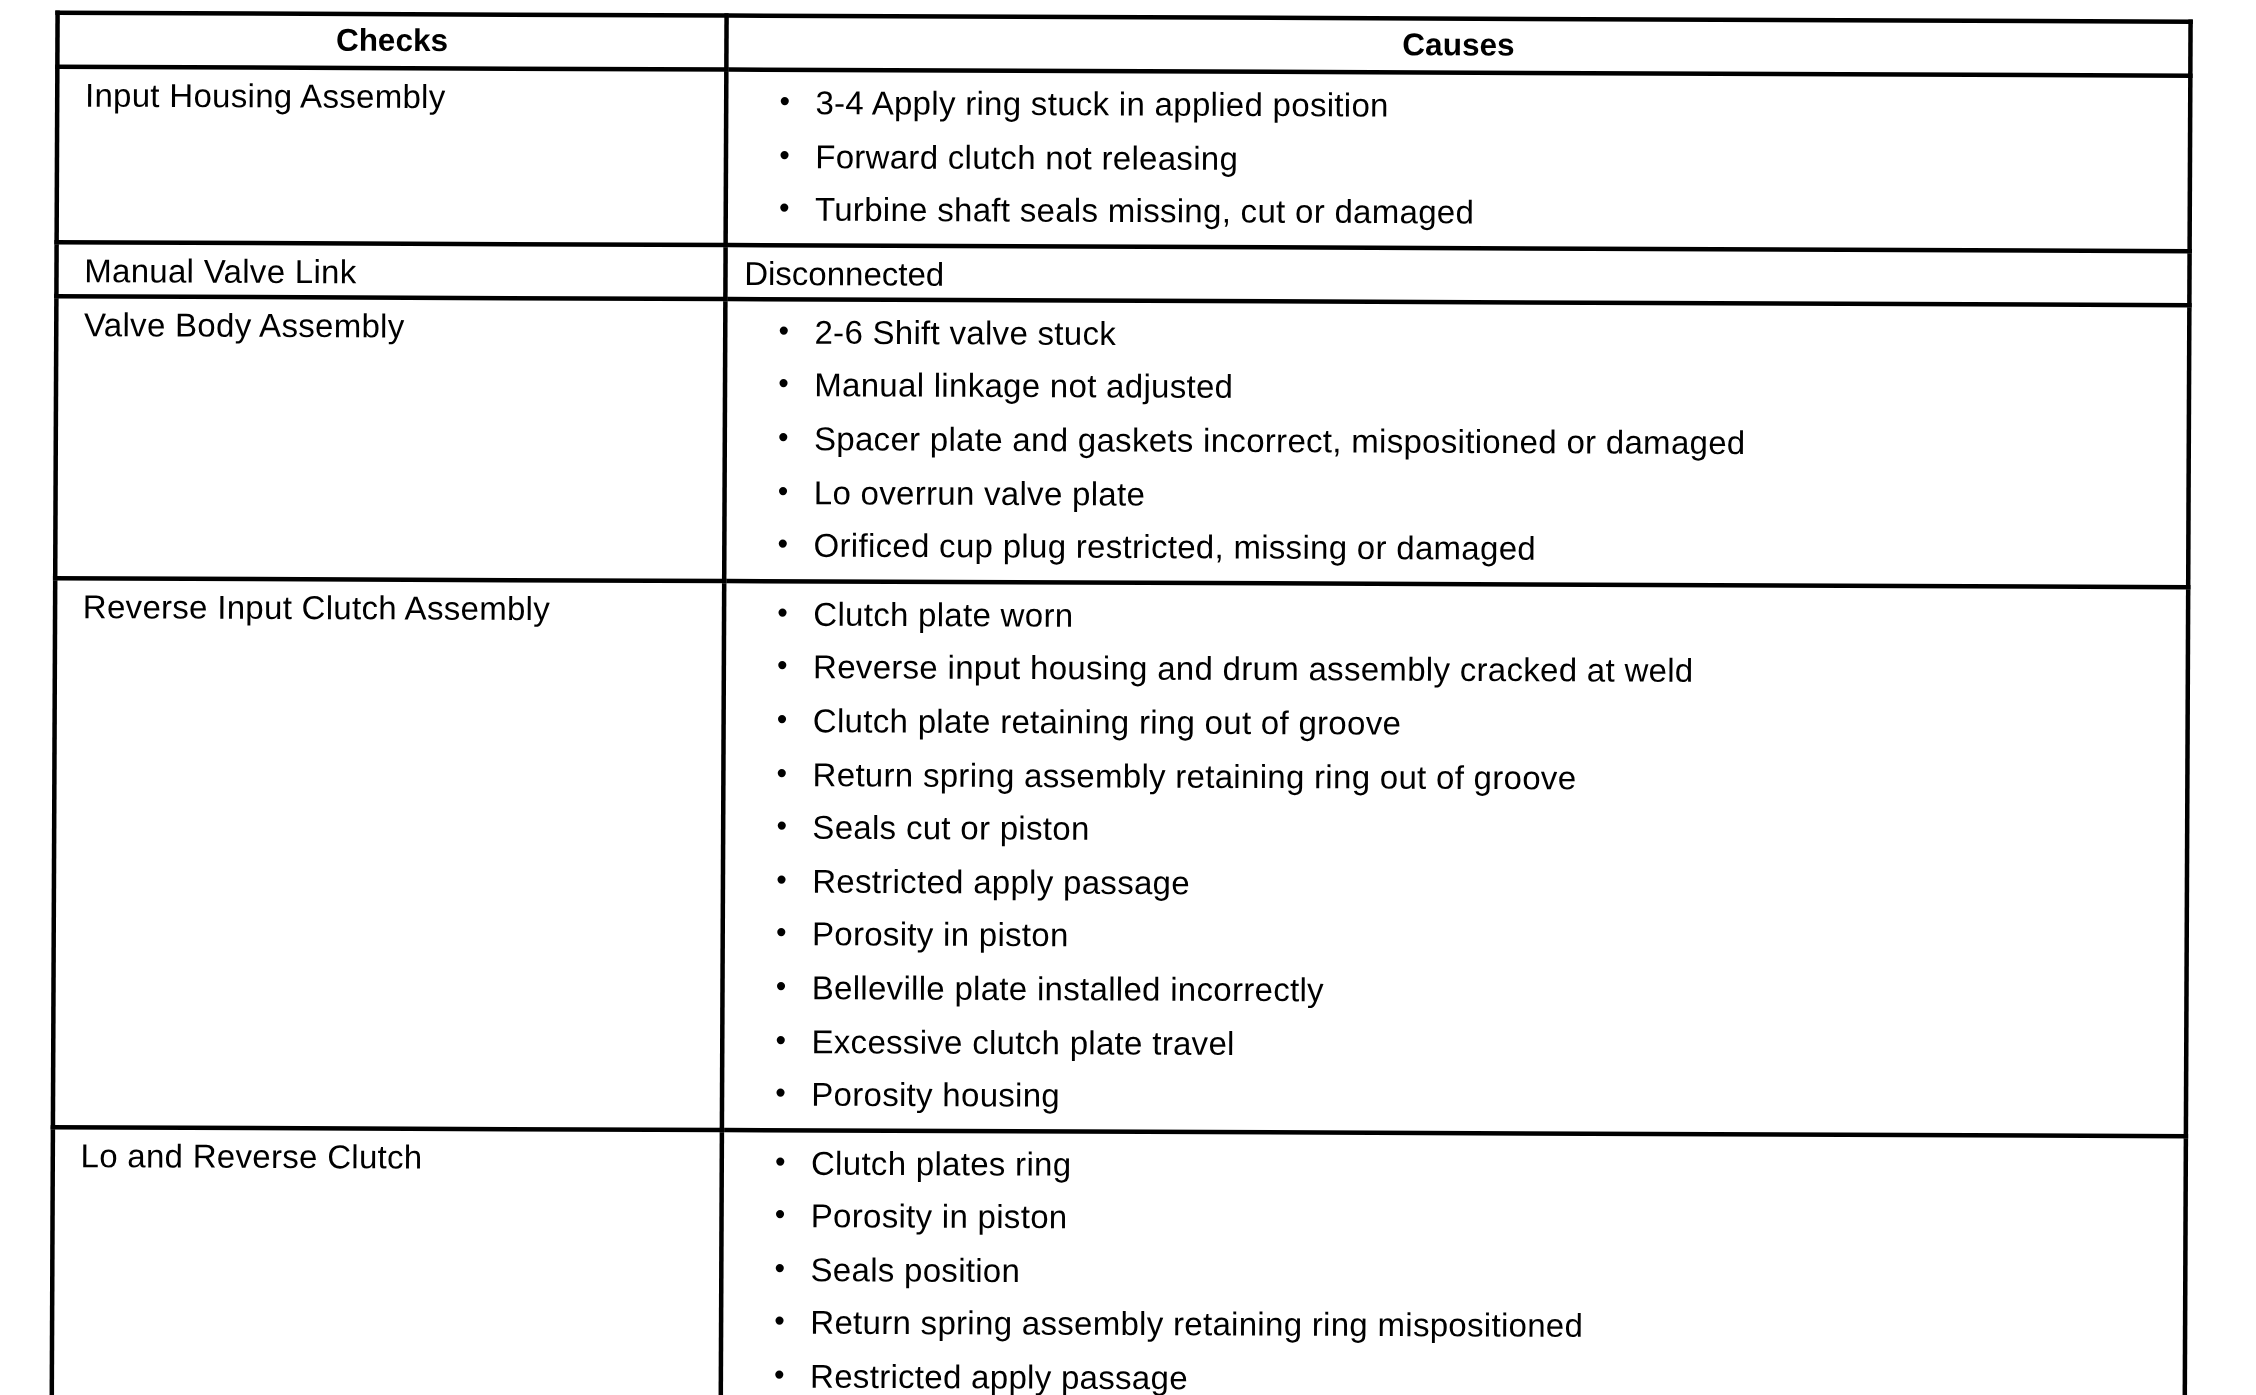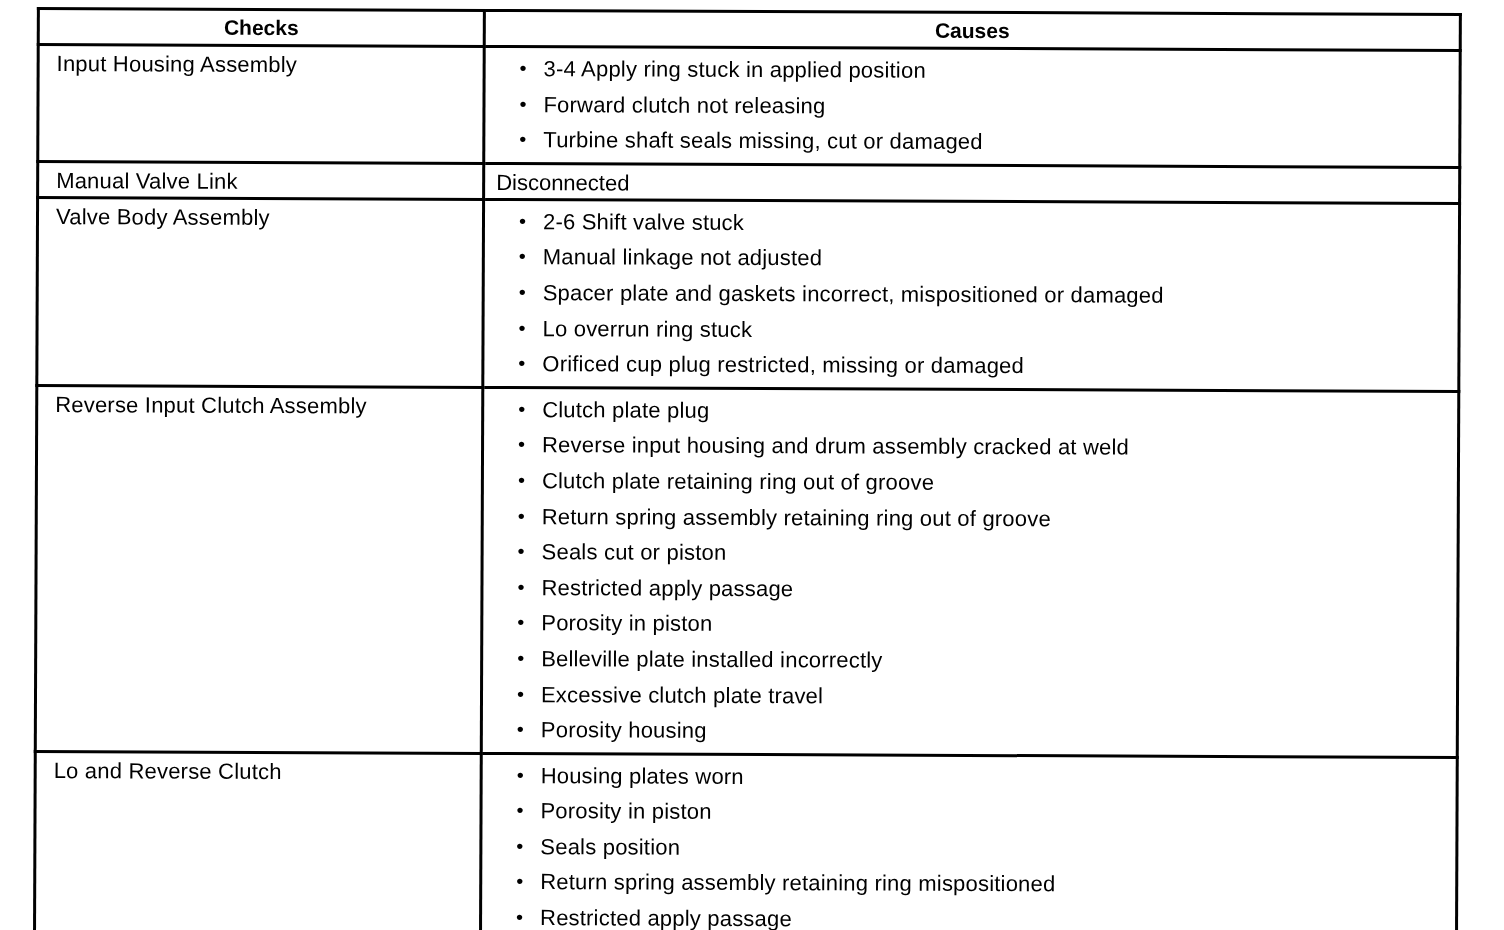--- a/index.html
+++ b/index.html
@@ -62,51 +62,51 @@
       </tr>
       <tr class="r3">
         <td>
             <span class="check-label">Valve Body Assembly</span>
           </td>
         <td>
           <ul class="causes">
             <li><span class="bullet">•</span><span>2-6 Shift valve stuck</span></li>
             <li><span class="bullet">•</span><span>Manual linkage not adjusted</span></li>
             <li><span class="bullet">•</span><span>Spacer plate and gaskets incorrect, mispositioned or damaged</span></li>
-            <li><span class="bullet">•</span><span>Lo overrun ring stuck</span></li>
+            <li><span class="bullet">•</span><span>Lo overrun valve plate</span></li>
             <li><span class="bullet">•</span><span>Orificed cup plug restricted, missing or damaged</span></li>
           </ul>
         </td>
       </tr>
       <tr class="r4">
         <td>
             <span class="check-label">Reverse Input Clutch Assembly</span>
           </td>
         <td>
           <ul class="causes">
-            <li><span class="bullet">•</span><span>Clutch plate plug</span></li>
+            <li><span class="bullet">•</span><span>Clutch plate worn</span></li>
             <li><span class="bullet">•</span><span>Reverse input housing and drum assembly cracked at weld</span></li>
             <li><span class="bullet">•</span><span>Clutch plate retaining ring out of groove</span></li>
             <li><span class="bullet">•</span><span>Return spring assembly retaining ring out of groove</span></li>
             <li><span class="bullet">•</span><span>Seals cut or piston</span></li>
             <li><span class="bullet">•</span><span>Restricted apply passage</span></li>
             <li><span class="bullet">•</span><span>Porosity in piston</span></li>
             <li><span class="bullet">•</span><span>Belleville plate installed incorrectly</span></li>
             <li><span class="bullet">•</span><span>Excessive clutch plate travel</span></li>
             <li><span class="bullet">•</span><span>Porosity housing</span></li>
           </ul>
         </td>
       </tr>
       <tr class="r5">
         <td>
             <span class="check-label">Lo and Reverse Clutch</span>
           </td>
         <td>
           <ul class="causes">
-            <li><span class="bullet">•</span><span>Housing plates worn</span></li>
+            <li><span class="bullet">•</span><span>Clutch plates ring</span></li>
             <li><span class="bullet">•</span><span>Porosity in piston</span></li>
             <li><span class="bullet">•</span><span>Seals position</span></li>
             <li><span class="bullet">•</span><span>Return spring assembly retaining ring mispositioned</span></li>
             <li><span class="bullet">•</span><span>Restricted apply passage</span></li>
           </ul>
         </td>
       </tr>
     </tbody>
   </table>
 </div>

